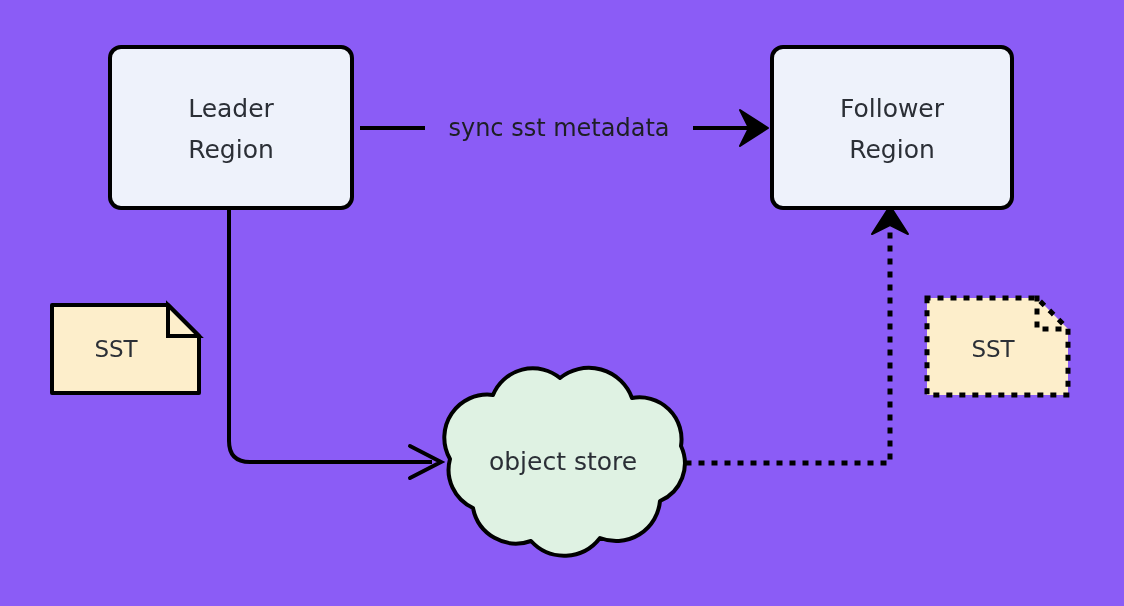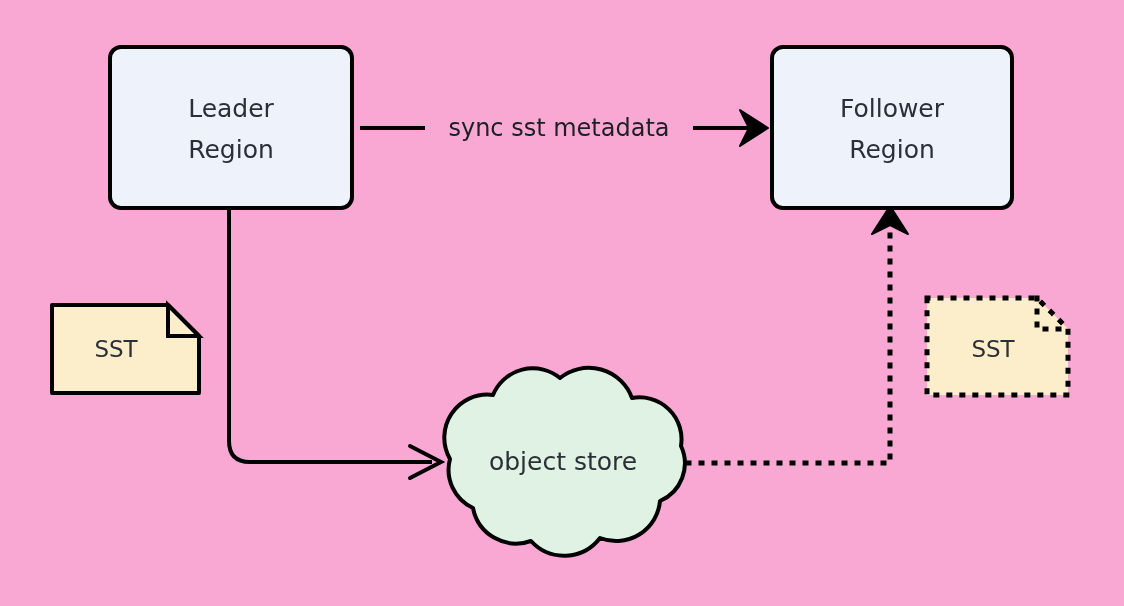--- a/index.html
+++ b/index.html
@@ -10,21 +10,21 @@
   body {
     width: 1124px;
     height: 606px;
     font-family: "DejaVu Sans", sans-serif;
     overflow: hidden;
   }
   #diagram-root {
     position: relative;
     width: 1124px;
     height: 606px;
-    background: #f9a8d4;
+    background: #8b5cf6;
   }
   svg.diagram-canvas {
     display: block;
     width: 1124px;
     height: 606px;
   }
   .node-label {
     font-family: "DejaVu Sans", sans-serif;
     font-size: 25px;
     fill: #2b2f36;

